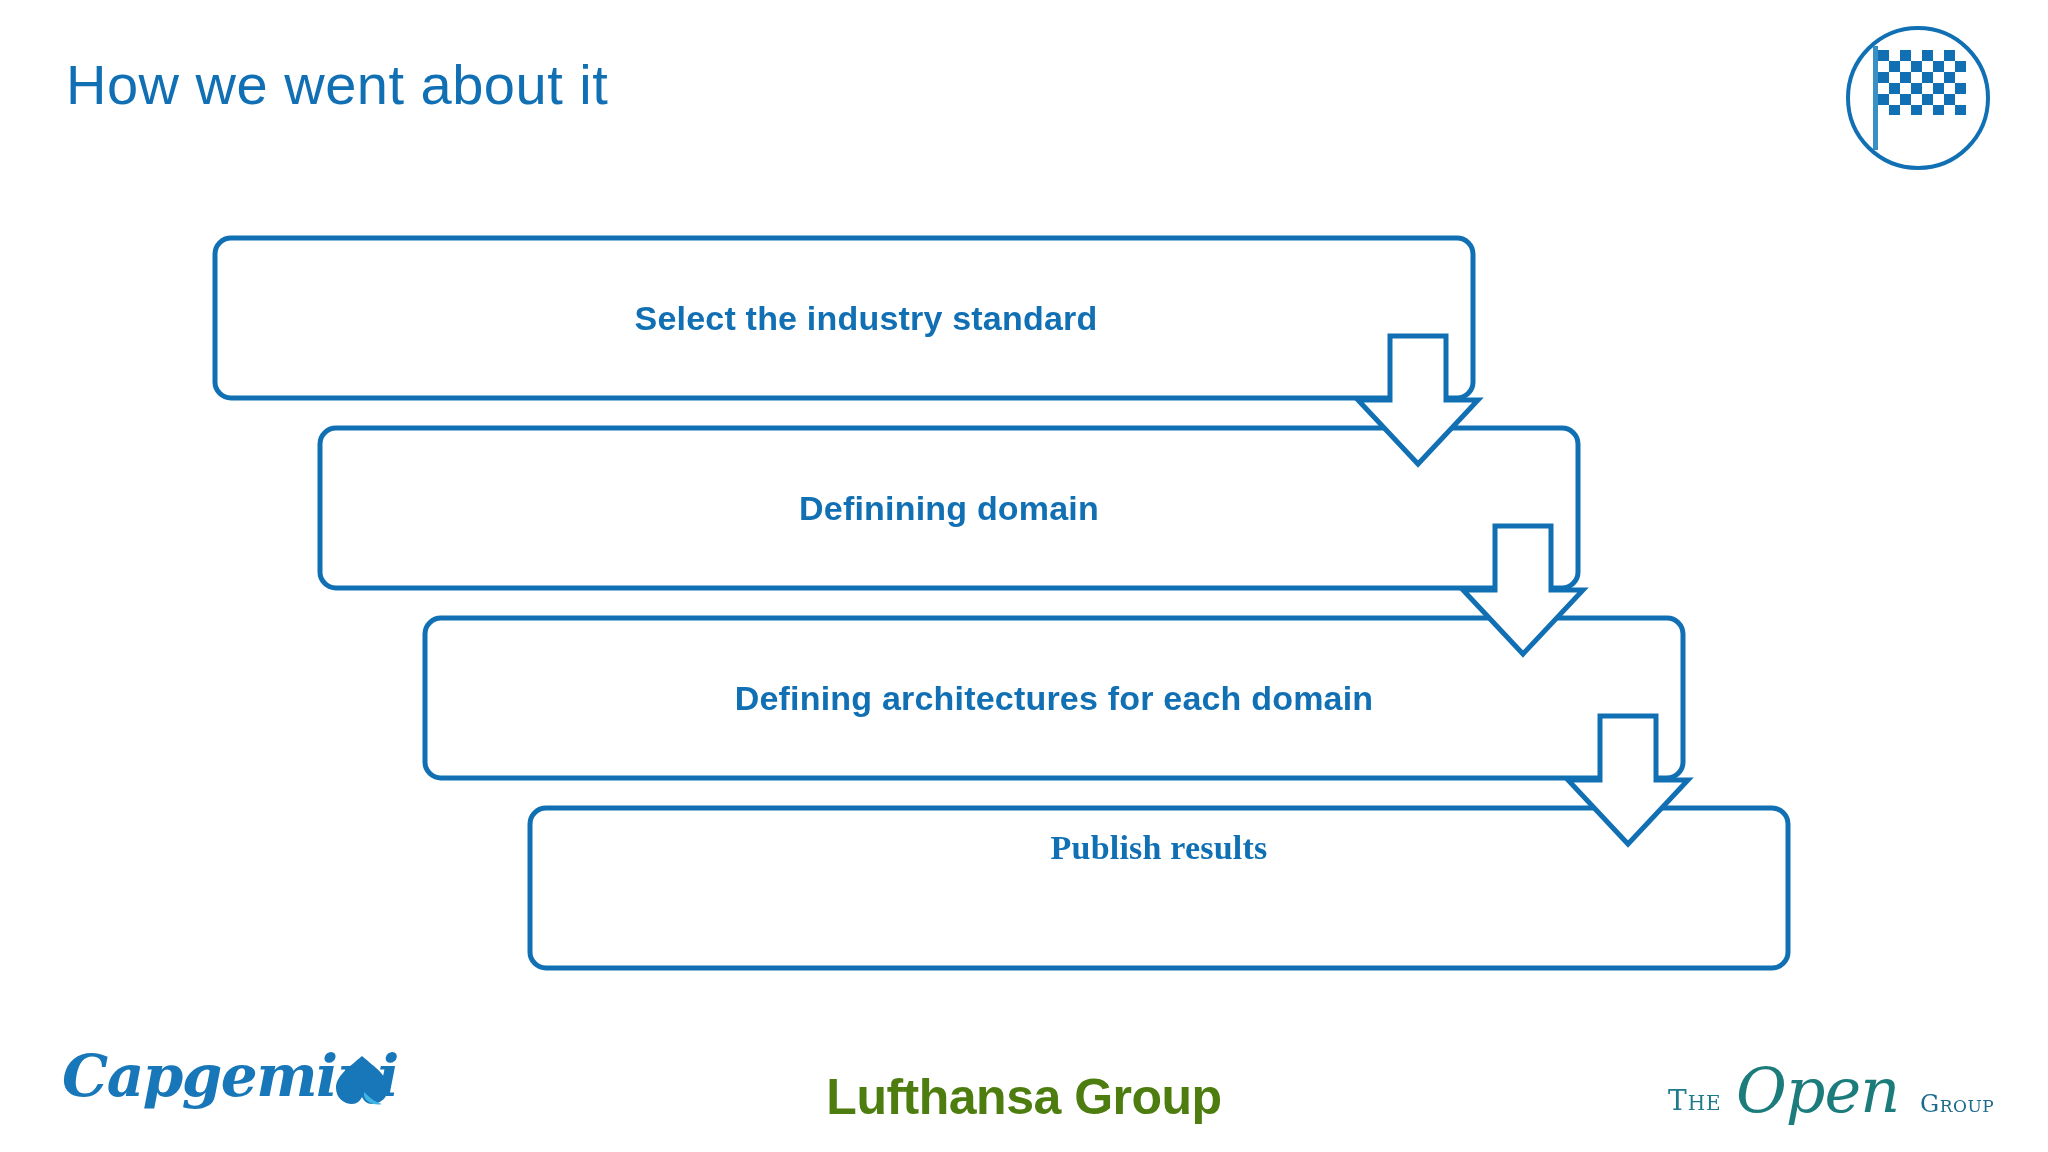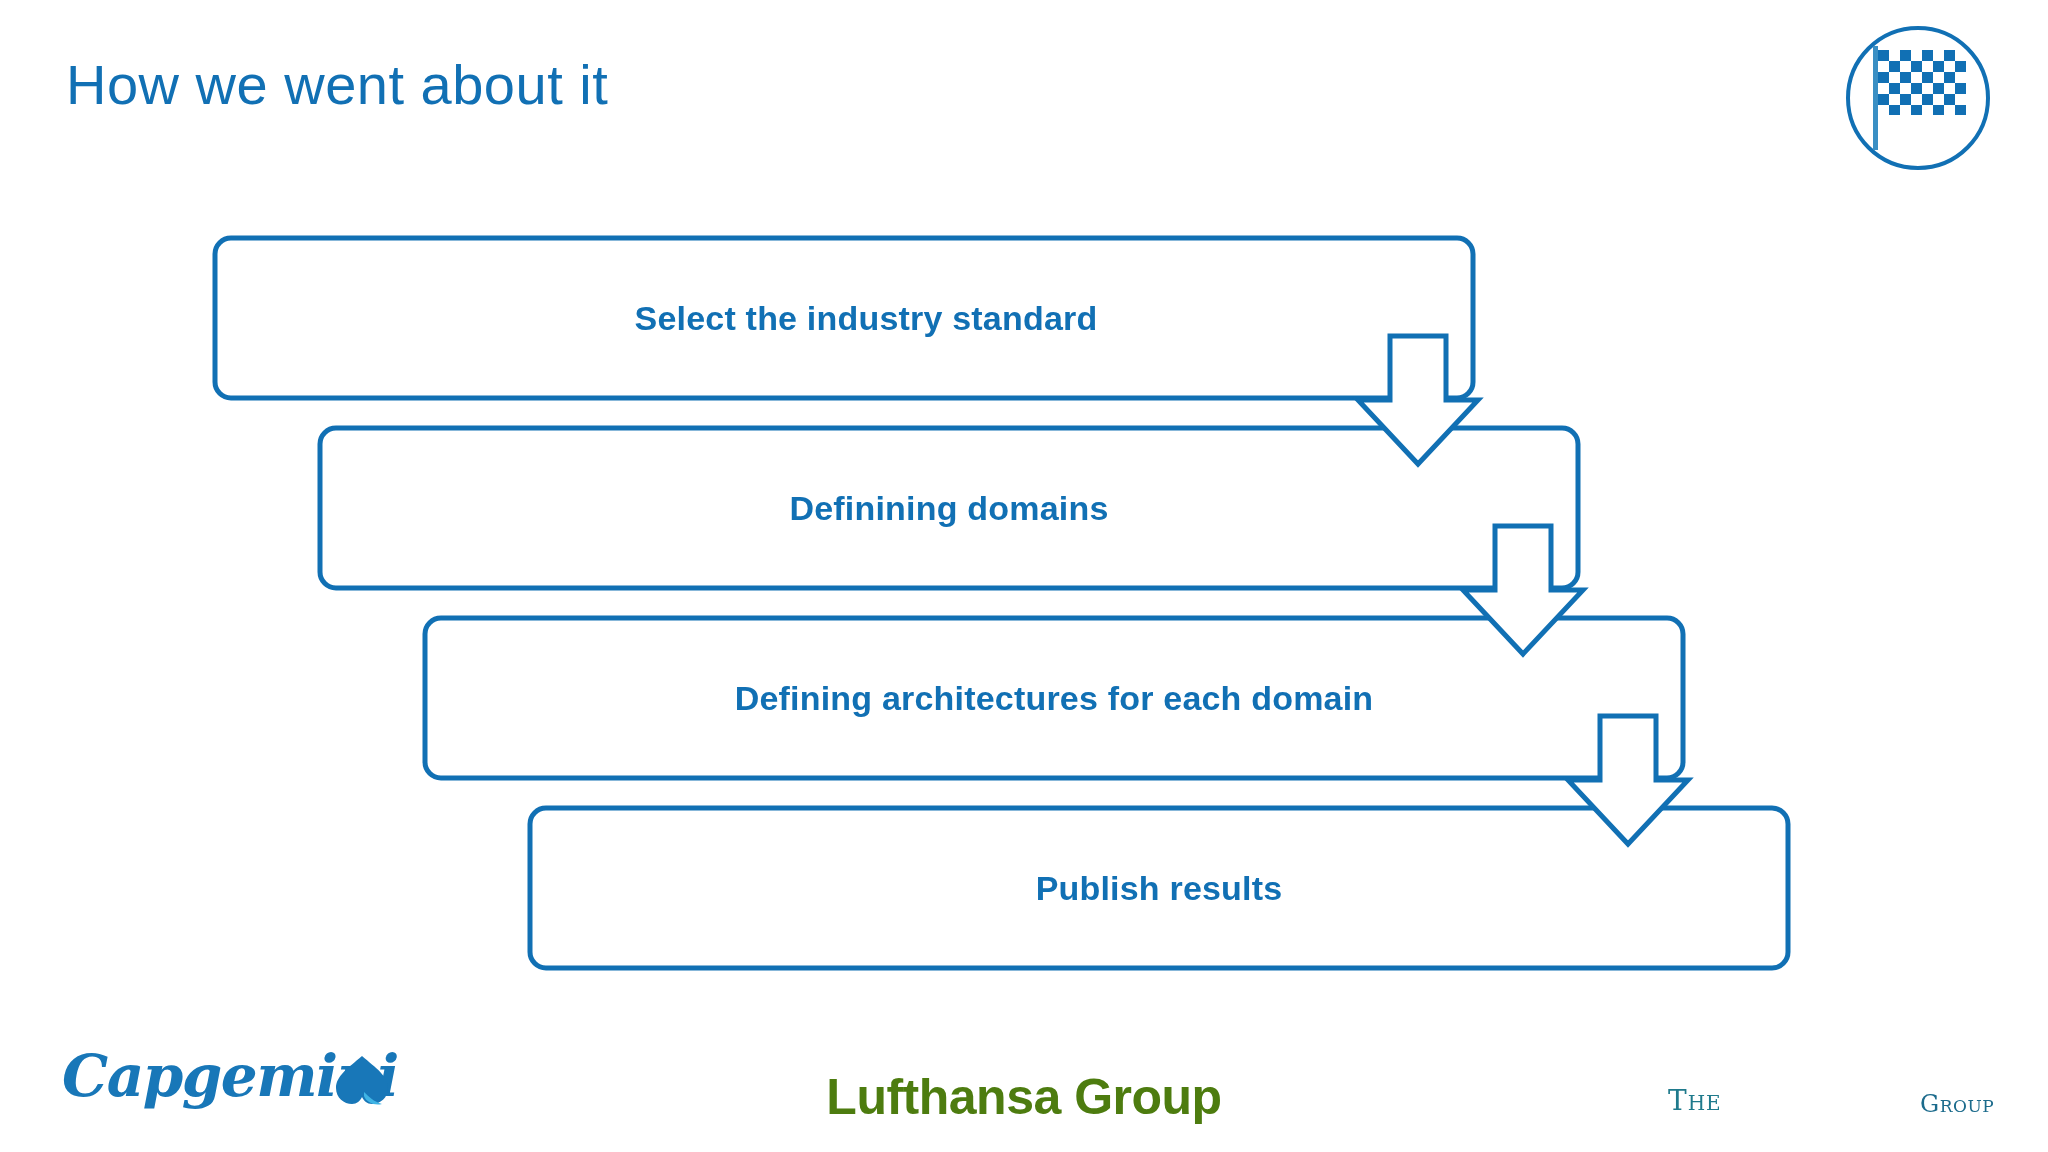--- a/index.html
+++ b/index.html
@@ -227,40 +227,41 @@
         <use href="#arrow-down"></use>
       </g>
       <g transform="translate(1628,778)">
         <use href="#arrow-down"></use>
       </g>
     </svg>
   </div>
 
   <div class="step-label" style="left:866px; top:318px;">Select the industry standard</div>
 
-  <div class="step-label" style="left:949px; top:508px;">Definining domains</div>
+  <div class="step-label" style="left:949px; top:508px;">Definining domain</div>
 
   <div class="step-label" style="left:1054px; top:698px;">Defining architectures for each domain</div>
 
-  <div class="step-label" style="left:1159px; top:888px;">Publish results</div>
+  <div class="step-label" style="left:1159px; top:848px;font-family:Liberation Serif, serif;">Publish results</div>
 
   <div id="footer">
 
     <div id="logo-capgemini">
       <div id="cap-word">Capgemini</div>
       <svg id="cap-spade" viewBox="0 0 56 56">
         <path d="M28 4 C14 16, 2 24, 2 36 C2 46, 10 52, 18 52
                  C23 52, 26 49, 28 45 C30 49, 33 52, 38 52
                  C46 52, 54 46, 54 36 C54 24, 42 16, 28 4 Z" fill="#1877B8"></path>
         <path d="M30 40 C34 44, 40 50, 48 52 C40 54, 32 50, 30 44 Z" fill="#3FB4E5"></path>
       </svg>
     </div>
 
     <div id="logo-lufthansa">Lufthansa Group</div>
 
     <div id="logo-opengroup">
       <div id="og-the">The</div>
+      <div id="og-open">Open</div>
       <div id="og-group">Group</div>
     </div>
 
   </div>
 
 </div>
 
 </body></html>

